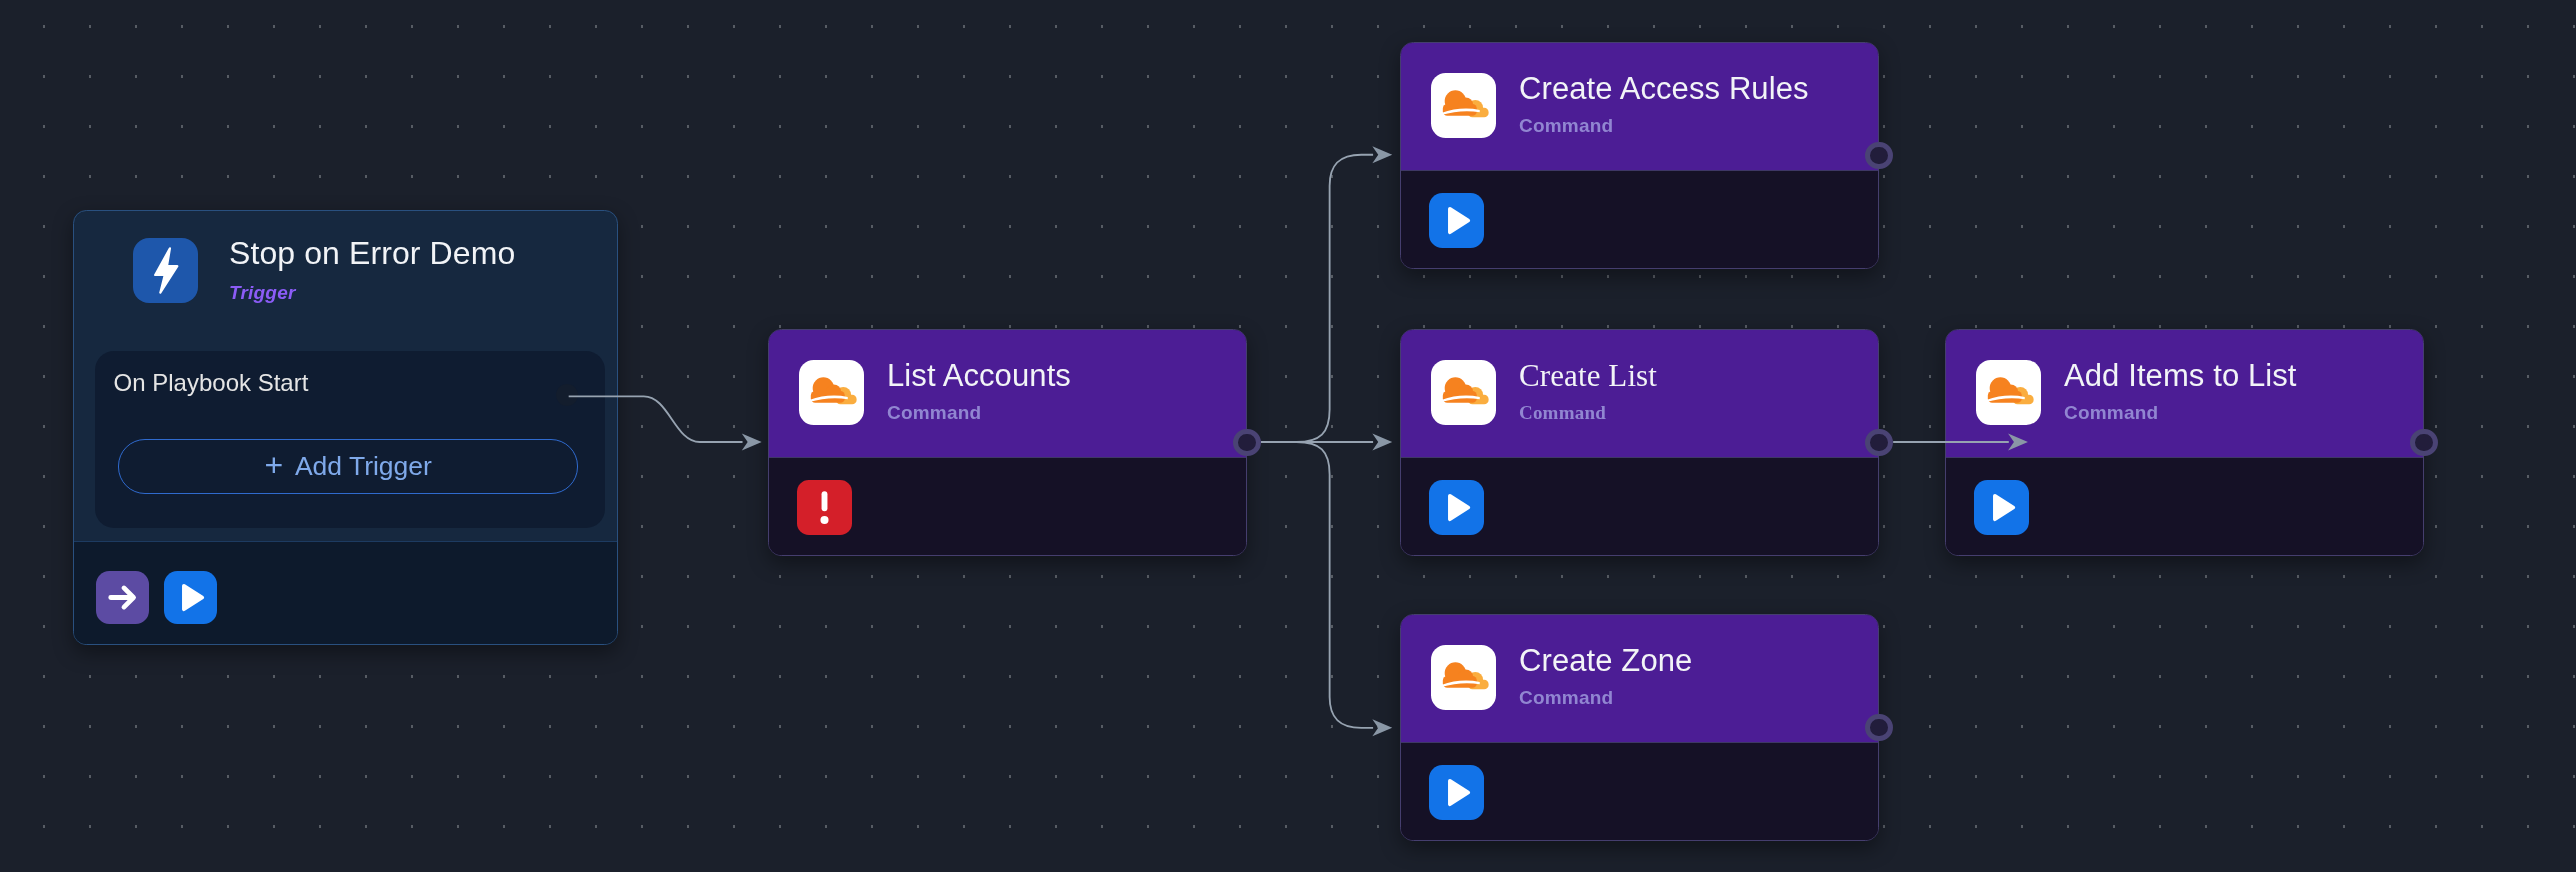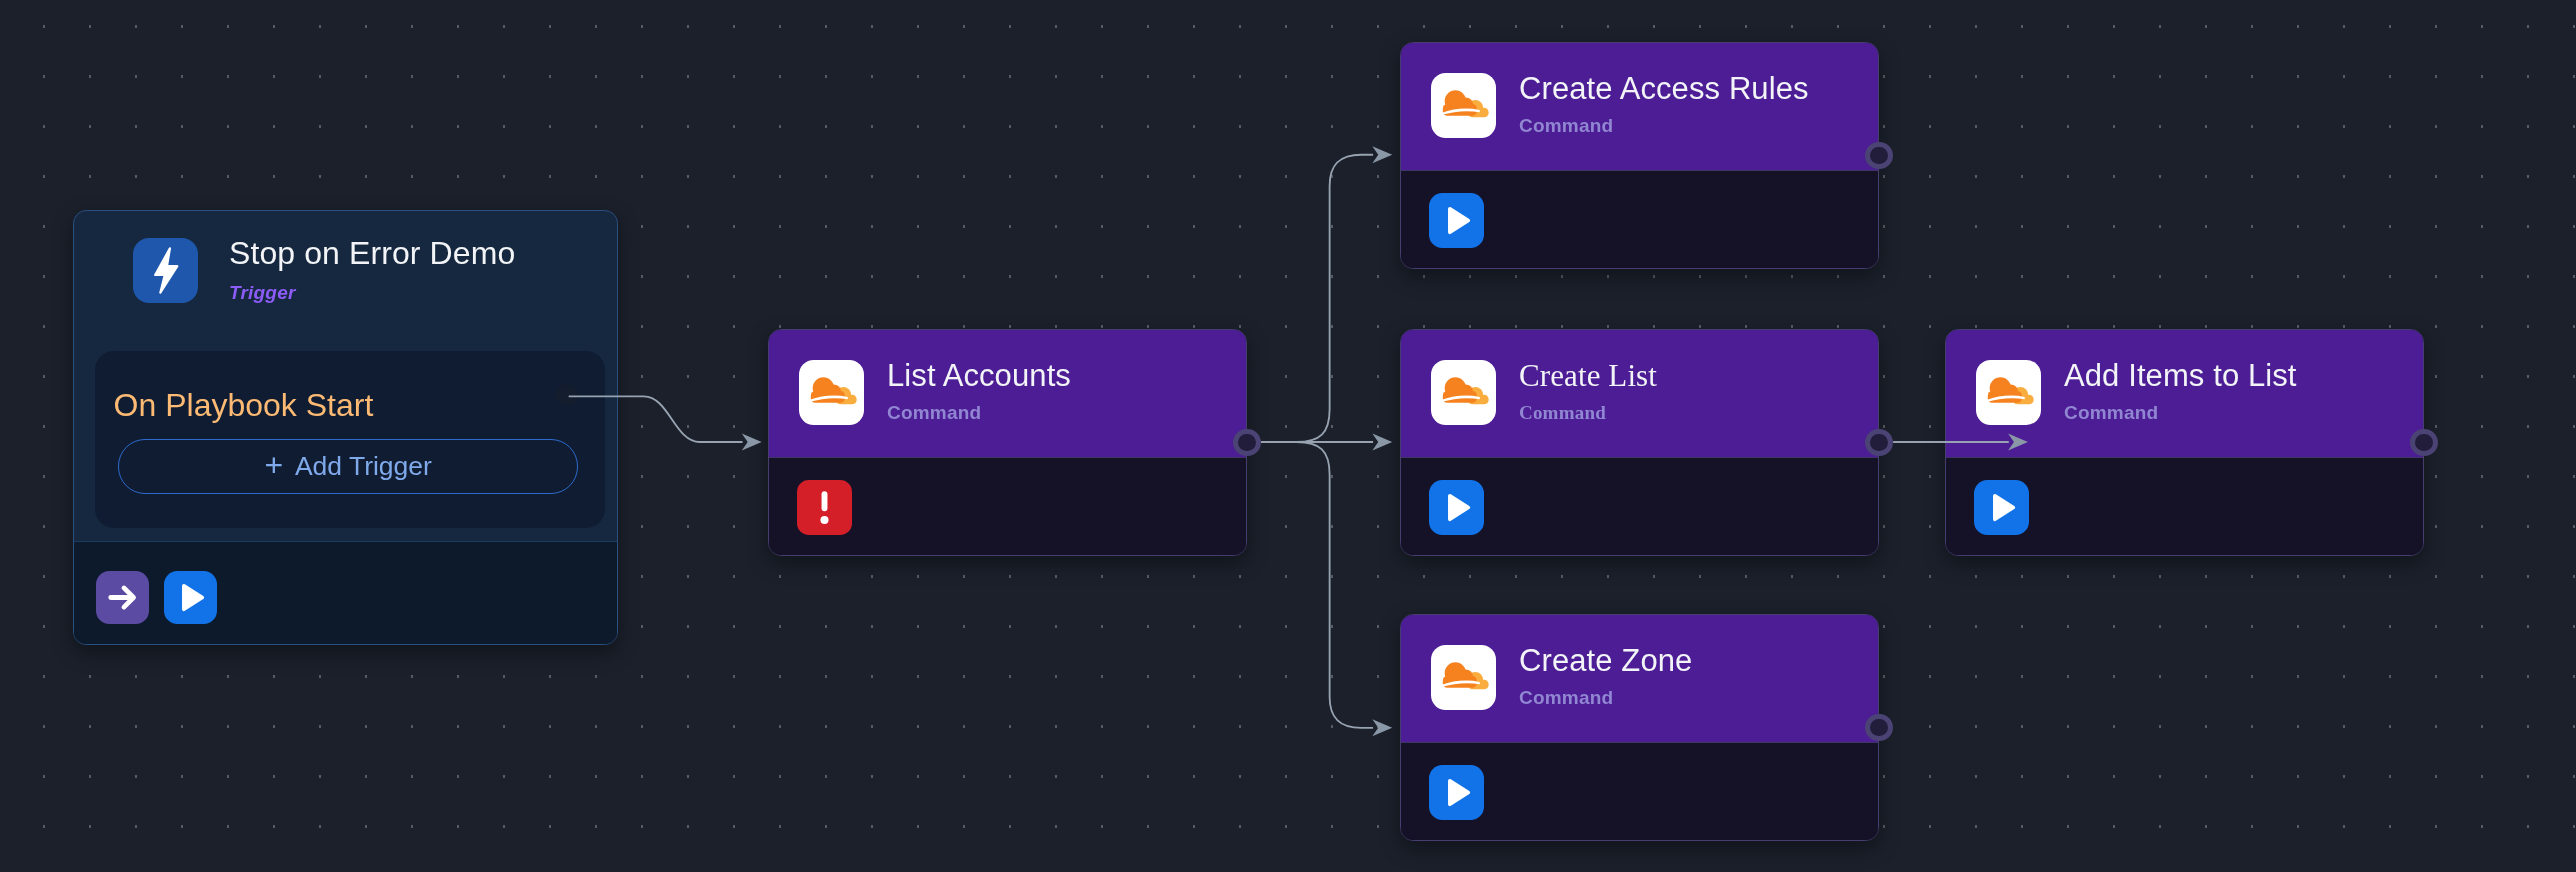--- a/index.html
+++ b/index.html
@@ -43,21 +43,21 @@
              border:5.2px solid #4a4374;border-radius:50%;background:#221d3b;z-index:3;}
   
   .trigger-node{left:65px;top:210px;width:545px;height:435px;background:#16283f;
                 border:1.5px solid #29507f;margin-left:8px;}
   .trig-icon{position:absolute;left:59px;top:26.5px;width:65px;height:65px;background:#1e57ab;
              border-radius:16px;display:flex;align-items:center;justify-content:center;}
   .trigger-node .node-title{left:155px;top:23.6px;font-size:32px;}
   .trigger-node .node-subtitle{left:155px;top:71px;color:#8b5cf6;font-style:italic;}
   .trigger-inner{position:absolute;left:20.6px;top:140px;width:510px;height:177px;
                  background:#0f1c31;border-radius:19px;}
-  .trigger-item-label{position:absolute;left:19px;top:36px;font-size:32px;color:#fdba74;
+  .trigger-item-label{position:absolute;left:19px;top:18px;font-size:24px;color:#e5e5e5;
                       white-space:nowrap;}
   .trigger-dot{position:absolute;right:27px;top:33px;width:22px;height:22px;
                border-radius:50%;background:#131d2d;}
   .add-trigger-btn{position:absolute;left:23.6px;top:88px;width:460px;height:55px;
                    box-sizing:border-box;background:transparent;border:1.5px solid #2f6ace;
                    border-radius:27px;color:#7fa9ea;font-family:"Liberation Sans",sans-serif;
                    font-size:26.5px;display:flex;align-items:center;justify-content:center;
                    gap:11.8px;cursor:pointer;}
   .add-trigger-btn .plus{font-size:32px;font-weight:400;line-height:1;margin-top:-2.9px;}
   .trigger-footer{position:absolute;left:0;right:0;bottom:0;height:102px;background:#0d1a2c;

